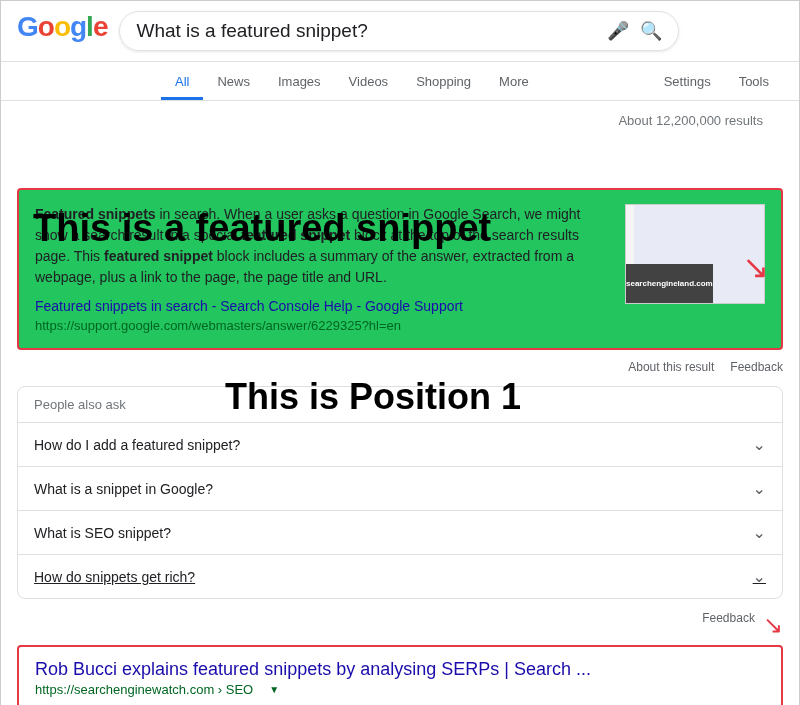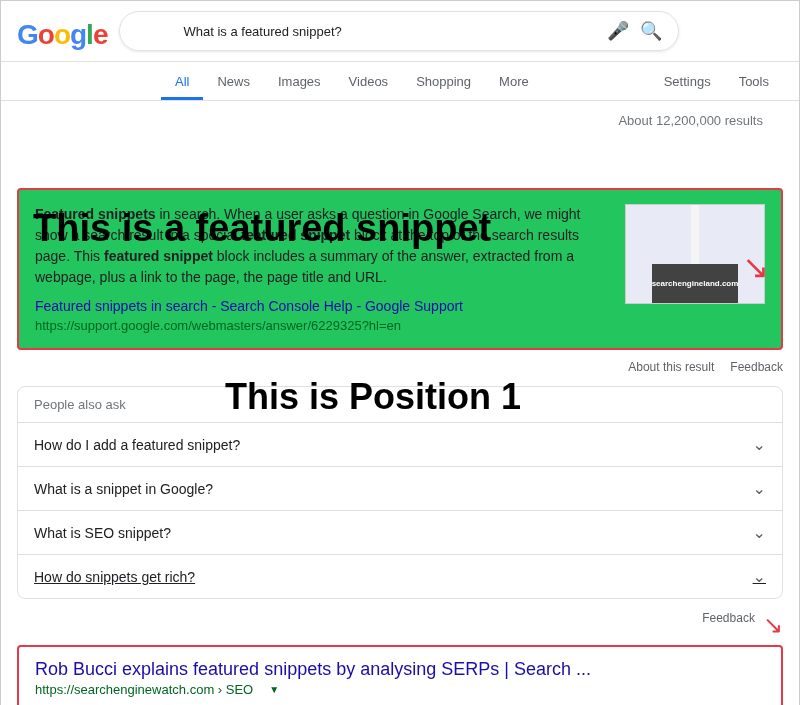--- a/index.html
+++ b/index.html
@@ -8,21 +8,21 @@
       background: #fff;
       width: 800px;
       min-height: 705px;
       border: 1px solid #ccc;
       overflow: hidden;
     }
 
     
     .header {
       display: flex;
-      align-items: flex-end;
+      align-items: flex-start;
       padding: 10px 16px;
       border-bottom: 1px solid #e0e0e0;
       gap: 12px;
     }
     .google-logo {
       font-size: 28px;
       font-weight: bold;
       letter-spacing: -1px;
       flex-shrink: 0;
     }
@@ -40,23 +40,22 @@
       border: 1px solid #dfe1e5;
       border-radius: 24px;
       padding: 8px 16px;
       box-shadow: 0 1px 3px rgba(0,0,0,0.1);
       max-width: 560px;
     }
     .search-input {
       flex: 1;
       border: none;
       outline: none;
-      font-size: 13px;
+      font-size: 19px;
       color: #202124;
-      margin-left: 47px;
     }
     .search-bar-icons {
       display: flex;
       align-items: center;
       gap: 10px;
     }
     .mic-icon {
       font-size: 18px;
       color: #4285F4;
     }
@@ -156,21 +155,21 @@
       flex-shrink: 0;
       width: 140px;
     }
     .snippet-img-placeholder {
       width: 140px;
       height: 100px;
       background: #e8eaf6;
       border: 1px solid #ccc;
       display: flex;
       flex-direction: column;
-      align-items: center;
+      align-items: flex-start;
       overflow: hidden;
       font-size: 7px;
       color: #555;
     }
     .snippet-img-top {
       background: #f5f5f5;
       height: 60%;
       padding: 4px;
       font-size: 6px;
       color: #555;

